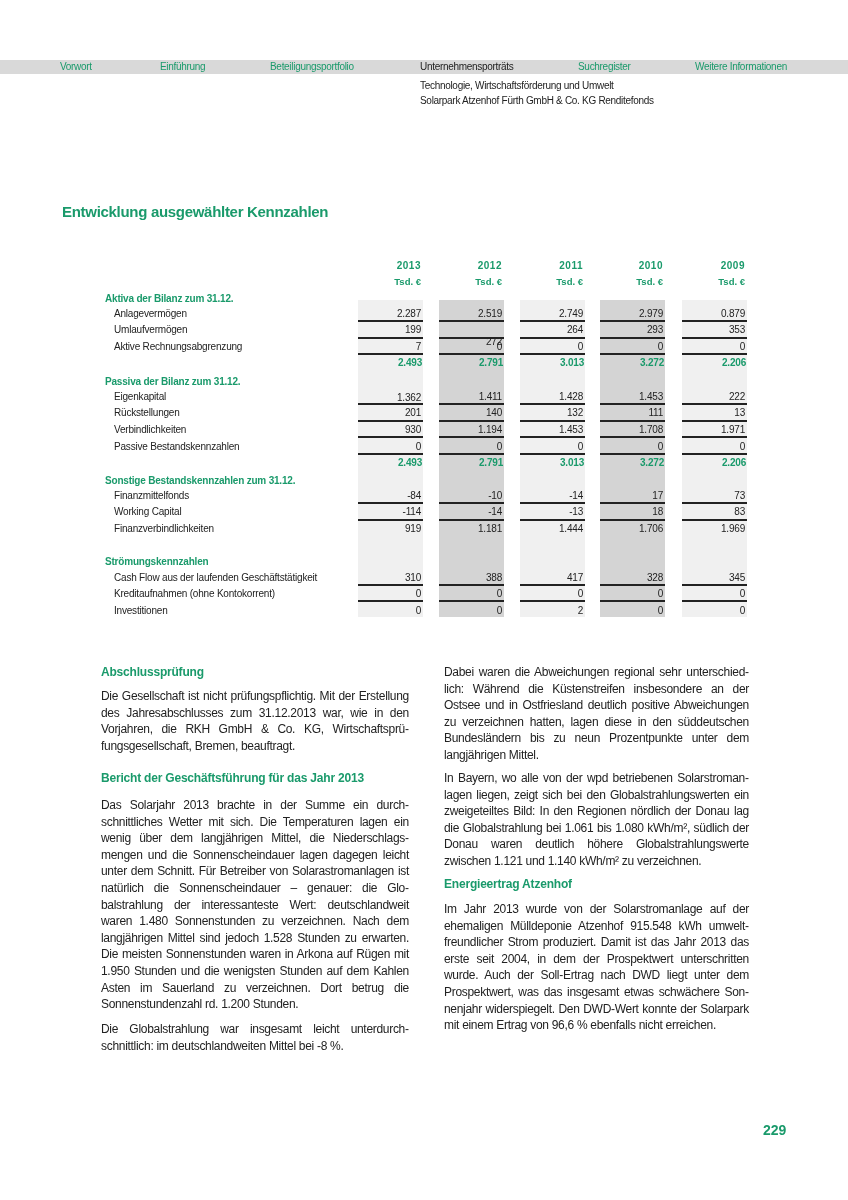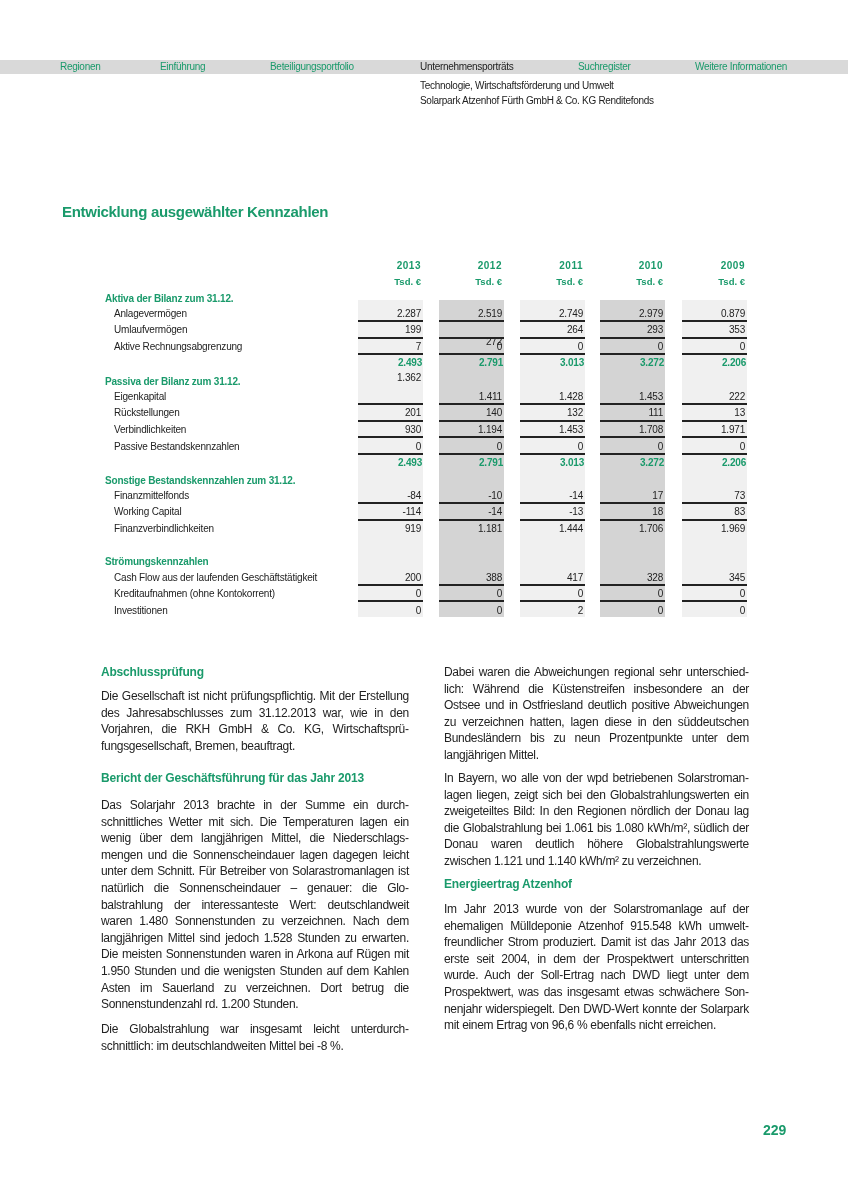--- a/index.html
+++ b/index.html
@@ -20,21 +20,21 @@
   .cell.total { color: #1a9a6b; font-weight: bold; padding-left: 40px; }
   .rule { position: absolute; width: 65px; height: 1.5px; background: #222; }
   .h3 { position: absolute; font-size: 12px; font-weight: bold; color: #1a9a6b; letter-spacing: -0.2px; }
   .para { position: absolute; font-size: 12px; line-height: 16.6px; color: #222; text-align: justify; letter-spacing: -0.3px; hyphens: manual; }
   .pagenum { position: absolute; left: 763px; top: 1122px; font-size: 14px; font-weight: bold; color: #1a9a6b; }
 </style>
 </head>
 <body>
 
 <div class="navbar"></div>
-<a class="nav-item" style="left:60px">Regionen</a>
+<a class="nav-item" style="left:60px">Vorwort</a>
 <a class="nav-item" style="left:160px">Einführung</a>
 <a class="nav-item" style="left:270px">Beteiligungsportfolio</a>
 <a class="nav-item active" style="left:420px">Unternehmensporträts</a>
 <a class="nav-item" style="left:578px">Suchregister</a>
 <a class="nav-item" style="left:695px">Weitere Informationen</a>
 
 <div class="sub-line" style="top:80px">Technologie, Wirtschaftsförderung und Umwelt</div>
 <div class="sub-line" style="top:95px">Solarpark Atzenhof Fürth GmbH &amp; Co. KG Renditefonds</div>
 
 <h1 class="page-title">Entwicklung ausgewählter Kennzahlen</h1>
@@ -101,21 +101,21 @@
   <div class="rule" style="left:520px;top:353px"></div>
   <div class="rule" style="left:600px;top:353px"></div>
   <div class="rule" style="left:682px;top:353px"></div>
 
   <div class="sec-title" style="top:376px">Passiva der Bilanz zum 31.12.</div>
   <div class="row-label" style="top:391px">Eigenkapital</div>
   <div class="row-label" style="top:407px">Rückstellungen</div>
   <div class="row-label" style="top:424px">Verbindlichkeiten</div>
   <div class="row-label" style="top:441px">Passive Bestandskennzahlen</div>
 
-  <div class="cell" style="left:358px;top:372px">1.362</div>
+  <div class="cell" style="left:358px;top:392px">1.362</div>
   <div class="cell" style="left:439px;top:391px">1.411</div>
   <div class="cell" style="left:520px;top:391px">1.428</div>
   <div class="cell" style="left:600px;top:391px">1.453</div>
   <div class="cell" style="left:682px;top:391px">222</div>
 
   <div class="cell" style="left:358px;top:407px">201</div>
   <div class="cell" style="left:439px;top:407px">140</div>
   <div class="cell" style="left:520px;top:407px">132</div>
   <div class="cell" style="left:600px;top:407px">111</div>
   <div class="cell" style="left:682px;top:407px">13</div>
@@ -191,21 +191,21 @@
   <div class="rule" style="left:439px;top:519px"></div>
   <div class="rule" style="left:520px;top:519px"></div>
   <div class="rule" style="left:600px;top:519px"></div>
   <div class="rule" style="left:682px;top:519px"></div>
 
   <div class="sec-title" style="top:556px">Strömungskennzahlen</div>
   <div class="row-label" style="top:572px">Cash Flow aus der laufenden Geschäftstätigkeit</div>
   <div class="row-label" style="top:588px">Kreditaufnahmen (ohne Kontokorrent)</div>
   <div class="row-label" style="top:605px">Investitionen</div>
 
-  <div class="cell" style="left:358px;top:572px">200</div>
+  <div class="cell" style="left:358px;top:572px">310</div>
   <div class="cell" style="left:439px;top:572px">388</div>
   <div class="cell" style="left:520px;top:572px">417</div>
   <div class="cell" style="left:600px;top:572px">328</div>
   <div class="cell" style="left:682px;top:572px">345</div>
 
   <div class="cell" style="left:358px;top:588px">0</div>
   <div class="cell" style="left:439px;top:588px">0</div>
   <div class="cell" style="left:520px;top:588px">0</div>
   <div class="cell" style="left:600px;top:588px">0</div>
   <div class="cell" style="left:682px;top:588px">0</div>

